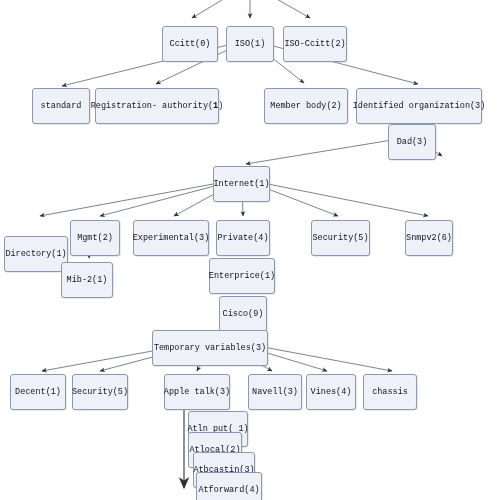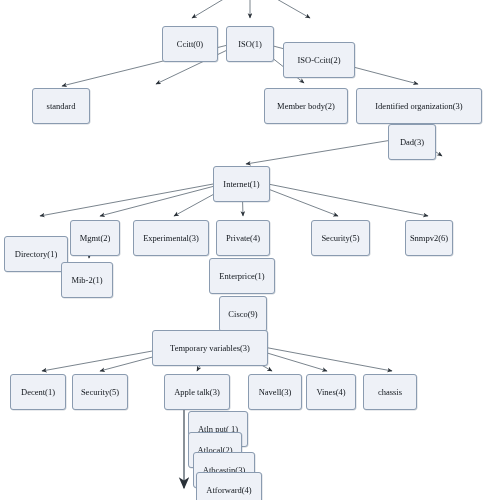--- a/index.html
+++ b/index.html
@@ -25,21 +25,21 @@
     width: 500px;
     height: 500px;
   }
   .node {
     position: absolute;
     box-sizing: border-box;
     background: #eef1f7;
     border: 1px solid #8a9bb0;
     border-radius: 3px;
     color: #11161c;
-    font-family: Liberation Serif, serif;
+    font-family: Liberation Mono, monospace;
     font-size: 8.5px;
     line-height: 1;
     white-space: nowrap;
     display: flex;
     align-items: center;
     justify-content: center;
     padding: 17px 5px;
     height: 15px;
     box-shadow: 0.5px 0.5px 0 rgba(120,135,150,0.35);
   }
@@ -118,24 +118,29 @@
 
     <g stroke="#8a9299" stroke-width="2.0" fill="none" marker-end="url(#arrowhead)">
       <path d="M184,390 L184,488"></path>
     </g>
   </svg>
 
   <div class="node" style="left:162px; top:26px; width:56px;">Ccitt(0)</div>
 
   <div class="node" style="left:226px; top:26px; width:48px;">ISO(1)</div>
 
-  <div class="node" style="left:283px; top:26px; width:72px;margin-top:16px;">ISO-Ccitt(2)</div>
+  <div class="node" style="left:283px; top:26px; width:64px;">ISO-Ccitt(2)</div>
 
   <div class="node" style="left:32px; top:88px; width:58px;">standard</div>
 
+  <div class="node" style="left:95px; top:88px; width:124px;">
+    <span>Registration- authority(</span>
+      <b>1</b>
+      <span>)</span>
+  </div>
 
   <div class="node" style="left:264px; top:88px; width:84px;">Member body(2)</div>
 
   <div class="node" style="left:356px; top:88px; width:126px;">Identified organization(3)</div>
 
   <div class="node" style="left:388px; top:124px; width:48px;">Dad(3)</div>
 
   <div class="node" style="left:213px; top:166px; width:57px;">Internet(1)</div>
 
   <div class="node" style="left:4px; top:236px; width:64px;">Directory(1)</div>

